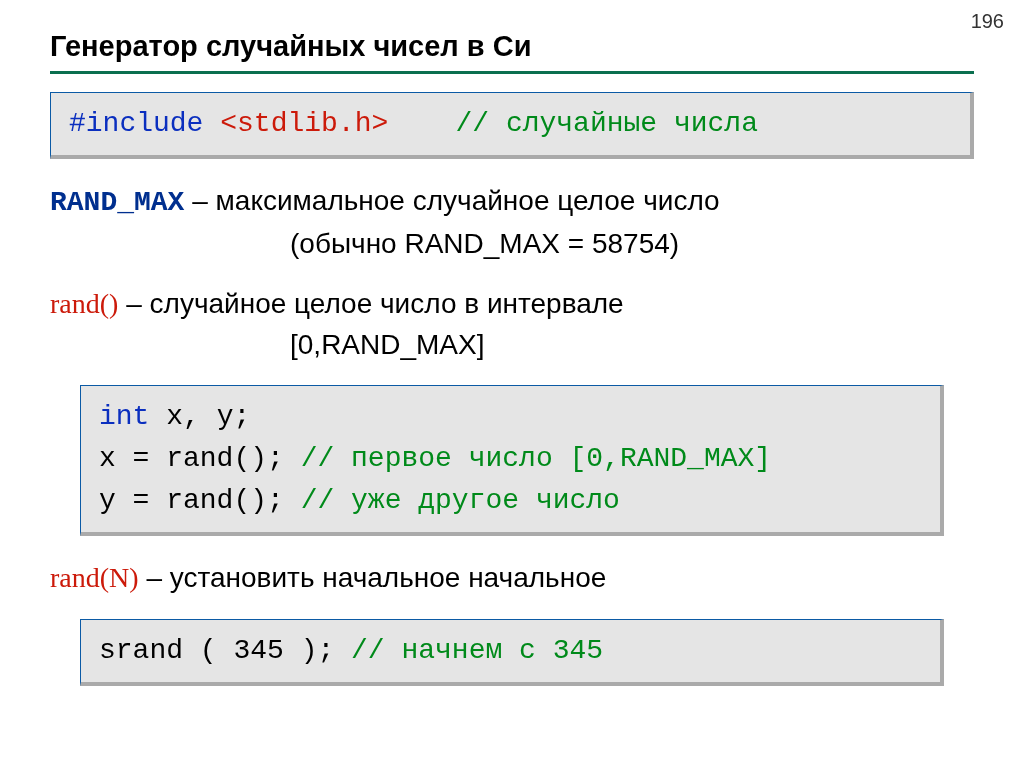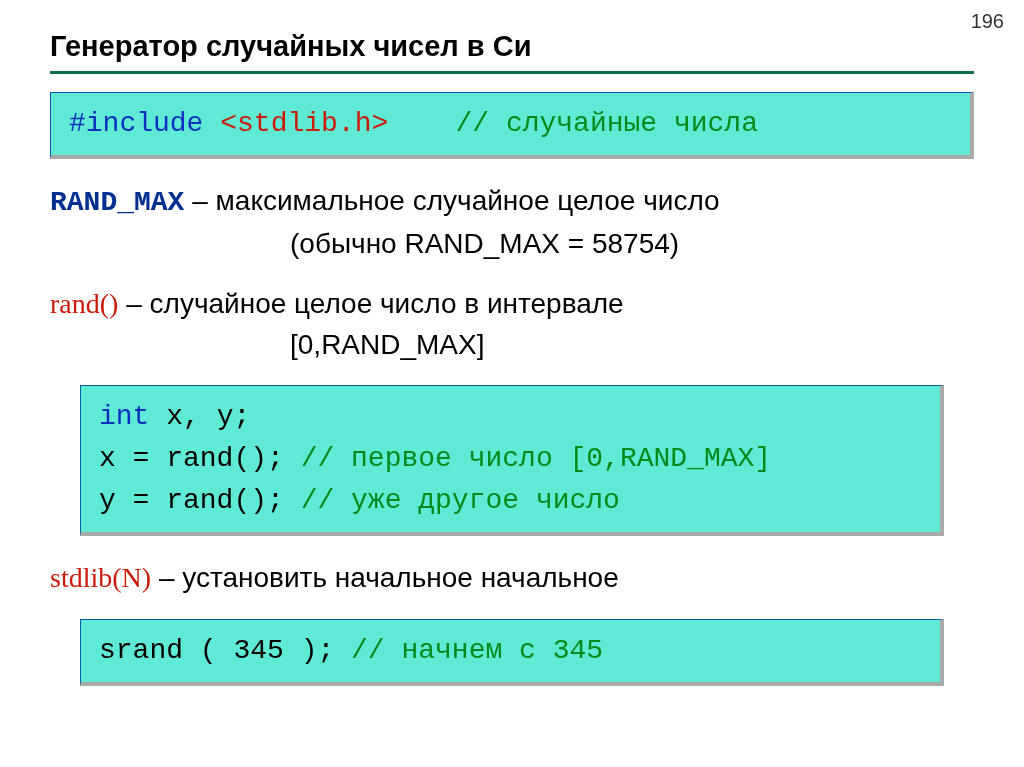--- a/index.html
+++ b/index.html
@@ -26,21 +26,21 @@
     font-weight: bold;
     margin: 0 0 8px 0;
     color: #000;
   }
   .title-underline {
     height: 3px;
     background: #0b6f4f;
     margin: 0 0 18px 0;
   }
   .code-box {
-    background: #5eead4;
+    background: #e5e5e5;
     border: 1px solid #0b5aa5;
     border-right: 4px solid #aaa;
     border-bottom: 4px solid #aaa;
     padding: 10px 18px;
     font-family: "Courier New", monospace;
     font-size: 28px;
     line-height: 1.5;
     margin: 0 0 22px 0;
     white-space: pre;
   }
@@ -96,18 +96,18 @@
   <p class="para">
     <span class="term-red">rand()</span><span>  </span><span> – случайное целое число в интервале</span>
     <span class="indent-line">[0,RAND_MAX]</span>
   </p>
 
   <div class="code-box narrow"><span class="kw-blue">int</span><span class="plain"> x, y;</span>
 <span class="plain">x = rand(); </span><span class="comment">// первое число [0,RAND_MAX]</span>
 <span class="plain">y = rand(); </span><span class="comment">// уже другое число</span></div>
 
   <p class="para">
-    <span class="term-red">stdlib(N)</span><span> – установить начальное начальное</span>
+    <span class="term-red">rand(N)</span><span> – установить начальное начальное</span>
   </p>
 
   <div class="code-box narrow"><span class="plain">srand ( 345 ); </span><span class="comment">// начнем с 345</span></div>
 
 </div>
 
 </body></html>

